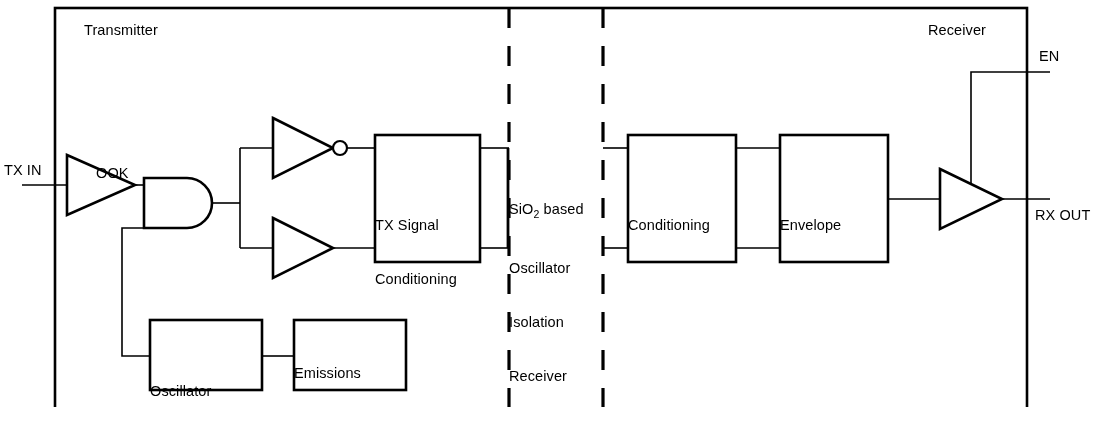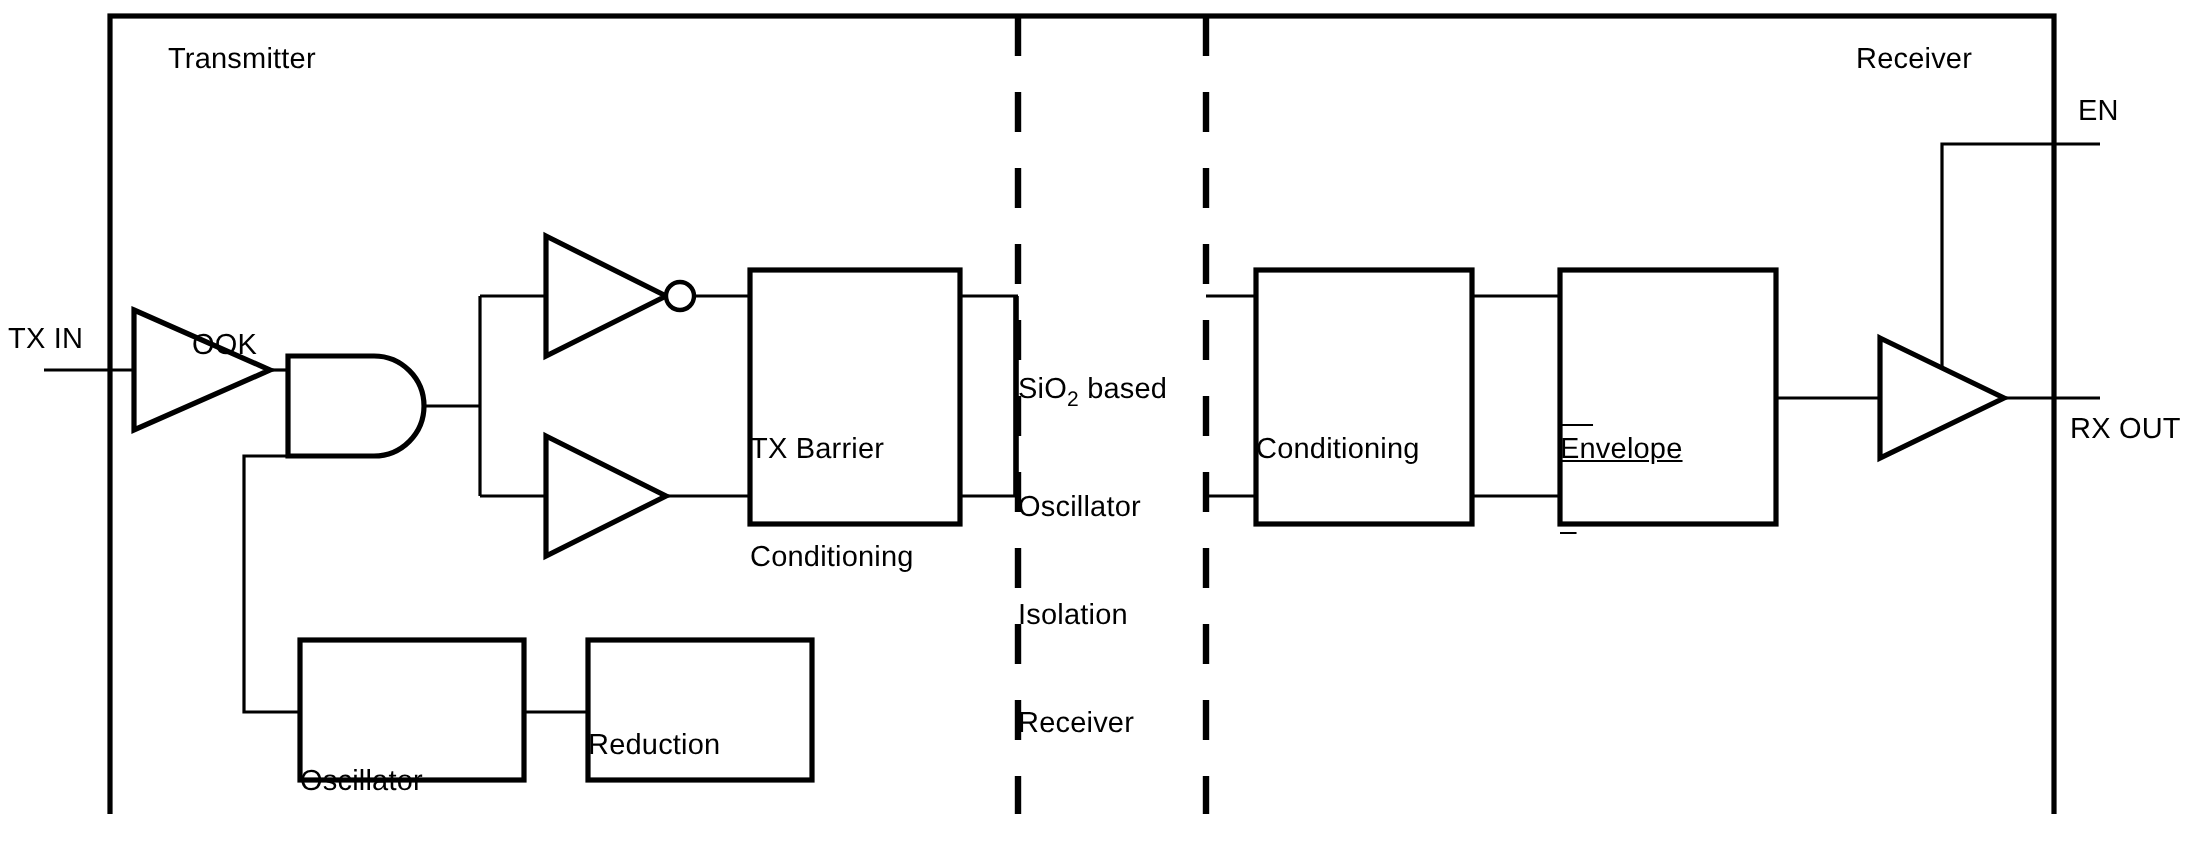--- a/index.html
+++ b/index.html
@@ -103,41 +103,42 @@
 
   <div class="lbl" style="left:1039px;top:47px;">EN</div>
 
   <div class="lbl" style="left:1035px;top:174px;margin-top:32px;">RX OUT</div>
 
   <div class="lbl center" style="left:96px;top:128px;width:116px;">
     <div>OOK</div>
   </div>
 
   <div class="lbl center" style="left:375px;top:180px;width:105px;">
-    <div>TX Barrier</div>
+    <div>TX Signal</div>
     <div>Conditioning</div>
   </div>
 
-  <div class="lbl center" style="left:509px;top:150px;width:94px;">
+  <div class="lbl center" style="left:509px;top:164px;width:94px;">
     <div><span>SiO</span><span class="sub">2</span><span> based</span></div>
     <div>Oscillator</div>
     <div>Isolation</div>
     <div>Receiver</div>
   </div>
 
   <div class="lbl center" style="left:628px;top:180px;width:108px;">
     <div>Conditioning</div>
   </div>
 
-  <div class="lbl center" style="left:780px;top:180px;width:108px;text-decoration:underline;">
+  <div class="lbl center" style="left:780px;top:180px;width:108px;">
     <div>Envelope</div>
   </div>
 
   <div class="lbl center" style="left:150px;top:346px;width:112px;">
     <div>Oscillator</div>
   </div>
 
   <div class="lbl center" style="left:294px;top:328px;width:112px;">
+    <div>Emissions</div>
     <div>Reduction</div>
     
   </div>
 
 </div>
 
 </body></html>

